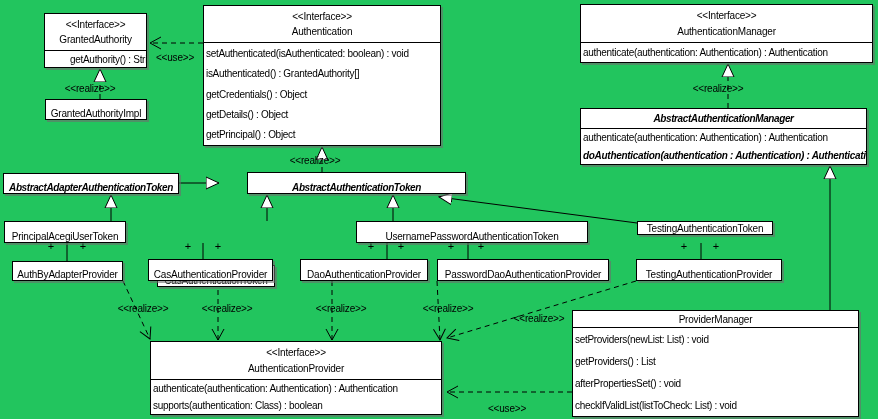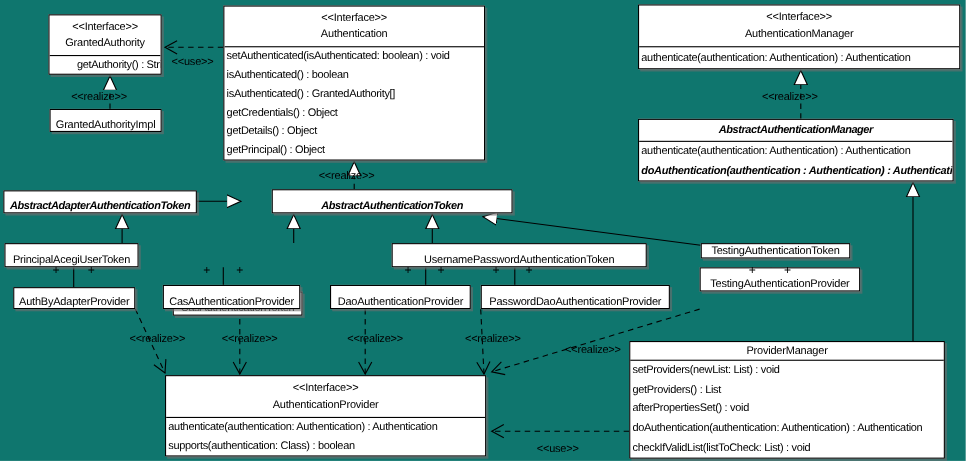--- a/index.html
+++ b/index.html
@@ -1,16 +1,16 @@
 <!DOCTYPE html>
 <html><head>
 <meta charset="utf-8">
 <style>
   html,body{margin:0;padding:0;background:#f0f0f0;}
-  #canvas{position:relative;width:878px;height:419px;background:#0f766e;
+  #canvas{position:relative;width:878px;height:419px;background:#22c55e;
           font-family:"Liberation Sans",sans-serif;overflow:hidden;}
   #edges{position:absolute;left:0;top:0;}
   .box{position:absolute;background:#ffffff;border:1px solid #000;
        box-shadow:2px 2px 0 rgba(110,110,110,.6);box-sizing:border-box;overflow:hidden;}
   .box.ovf,.box.ovf .rows,.box.ovf .row{overflow:visible;}
   .hdr{display:flex;flex-direction:column;justify-content:space-evenly;align-items:center;
        border-bottom:1px solid #000;box-sizing:border-box;overflow:hidden;}
   .st,.nm{font-size:10px;letter-spacing:-0.2px;white-space:nowrap;color:#000;}
   .abs{font-style:italic;font-weight:bold;letter-spacing:-0.4px;}
   .rows{display:flex;flex-direction:column;}
@@ -123,21 +123,20 @@
           <span class="nm">GrantedAuthorityImpl</span>
         </div>
       </div>
       <div class="box" style="left: 203px; top: 5px; width: 238px; height: 141px;">
         <div class="hdr" style="height: 37px;">
           <span class="st">&lt;&lt;Interface&gt;&gt;</span>
           <span class="nm">Authentication</span>
         </div>
         <div class="rows" style="height: 102px;">
           <div class="row">setAuthenticated(isAuthenticated: boolean) : void</div>
-          <div class="row">isAuthenticated() : boolean</div>
           <div class="row">isAuthenticated() : GrantedAuthority[]</div>
           <div class="row">getCredentials() : Object</div>
           <div class="row">getDetails() : Object</div>
           <div class="row">getPrincipal() : Object</div>
         </div>
       </div>
       <div class="box" style="left: 580px; top: 4px; width: 293px; height: 59px;">
         <div class="hdr" style="height: 38px;">
           <span class="st">&lt;&lt;Interface&gt;&gt;</span>
           <span class="nm">AuthenticationManager</span>
@@ -198,21 +197,21 @@
       <div class="box" style="left: 300px; top: 259px; width: 128px; height: 22px;">
         <div class="single">
           <span class="nm">DaoAuthenticationProvider</span>
         </div>
       </div>
       <div class="box" style="left: 437px; top: 259px; width: 172px; height: 22px;">
         <div class="single">
           <span class="nm">PasswordDaoAuthenticationProvider</span>
         </div>
       </div>
-      <div class="box" style="left: 636px; top: 243px; width: 146px; height: 22px;">
+      <div class="box" style="left: 636px; top: 259px; width: 146px; height: 22px;">
         <div class="single">
           <span class="nm">TestingAuthenticationProvider</span>
         </div>
       </div>
       <div class="box" style="left: 150px; top: 341px; width: 292px; height: 74px;">
         <div class="hdr" style="height: 38px;">
           <span class="st">&lt;&lt;Interface&gt;&gt;</span>
           <span class="nm">AuthenticationProvider</span>
         </div>
         <div class="rows" style="height: 34px;">
@@ -221,21 +220,20 @@
         </div>
       </div>
       <div class="box ovf" style="left: 572px; top: 310px; width: 287px; height: 107px;">
         <div class="hdr" style="height: 17px;">
           <span class="nm">ProviderManager</span>
         </div>
         <div class="rows" style="height: 88px;">
           <div class="row">setProviders(newList: List) : void</div>
           <div class="row">getProviders() : List</div>
           <div class="row">afterPropertiesSet() : void</div>
-          <div class="row">doAuthentication(authentication: Authentication) : Authentication</div>
           <div class="row">checkIfValidList(listToCheck: List) : void</div>
         </div>
       </div>
     </div>
   <div id="overlay">
       <div class="edge-label" style="left: 175px; top: 57px;">&lt;&lt;use&gt;&gt;</div>
       <div class="edge-label" style="left: 90px; top: 88px;">&lt;&lt;realize&gt;&gt;</div>
       <div class="edge-label" style="left: 315px; top: 160px;">&lt;&lt;realize&gt;&gt;</div>
       <div class="edge-label" style="left: 718px; top: 88px;">&lt;&lt;realize&gt;&gt;</div>
       <div class="edge-label" style="left: 143px; top: 308px;">&lt;&lt;realize&gt;&gt;</div>

